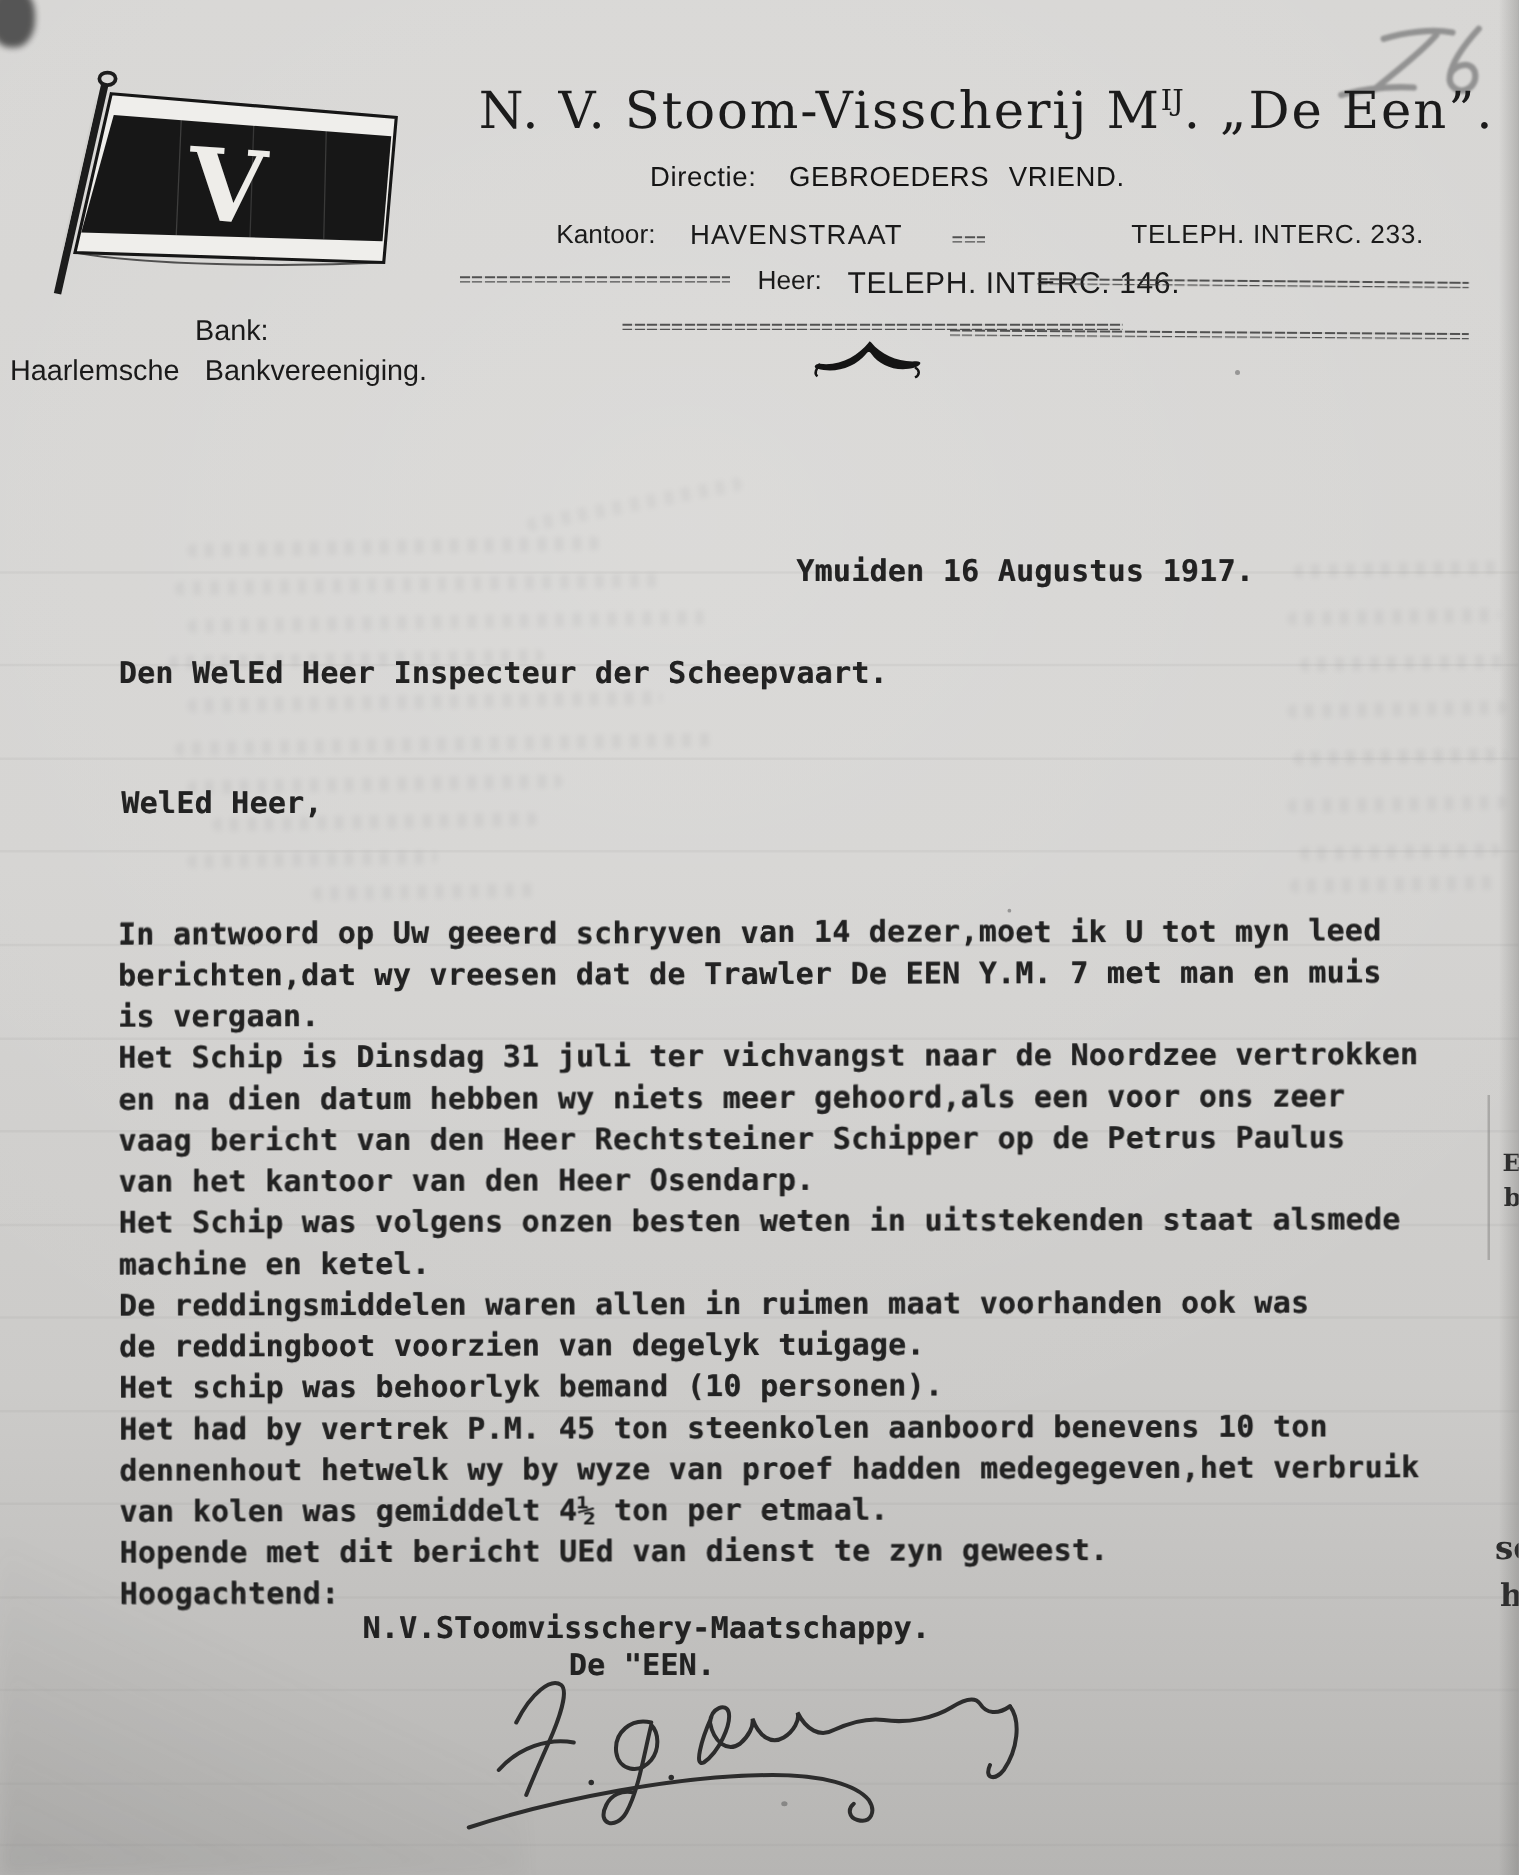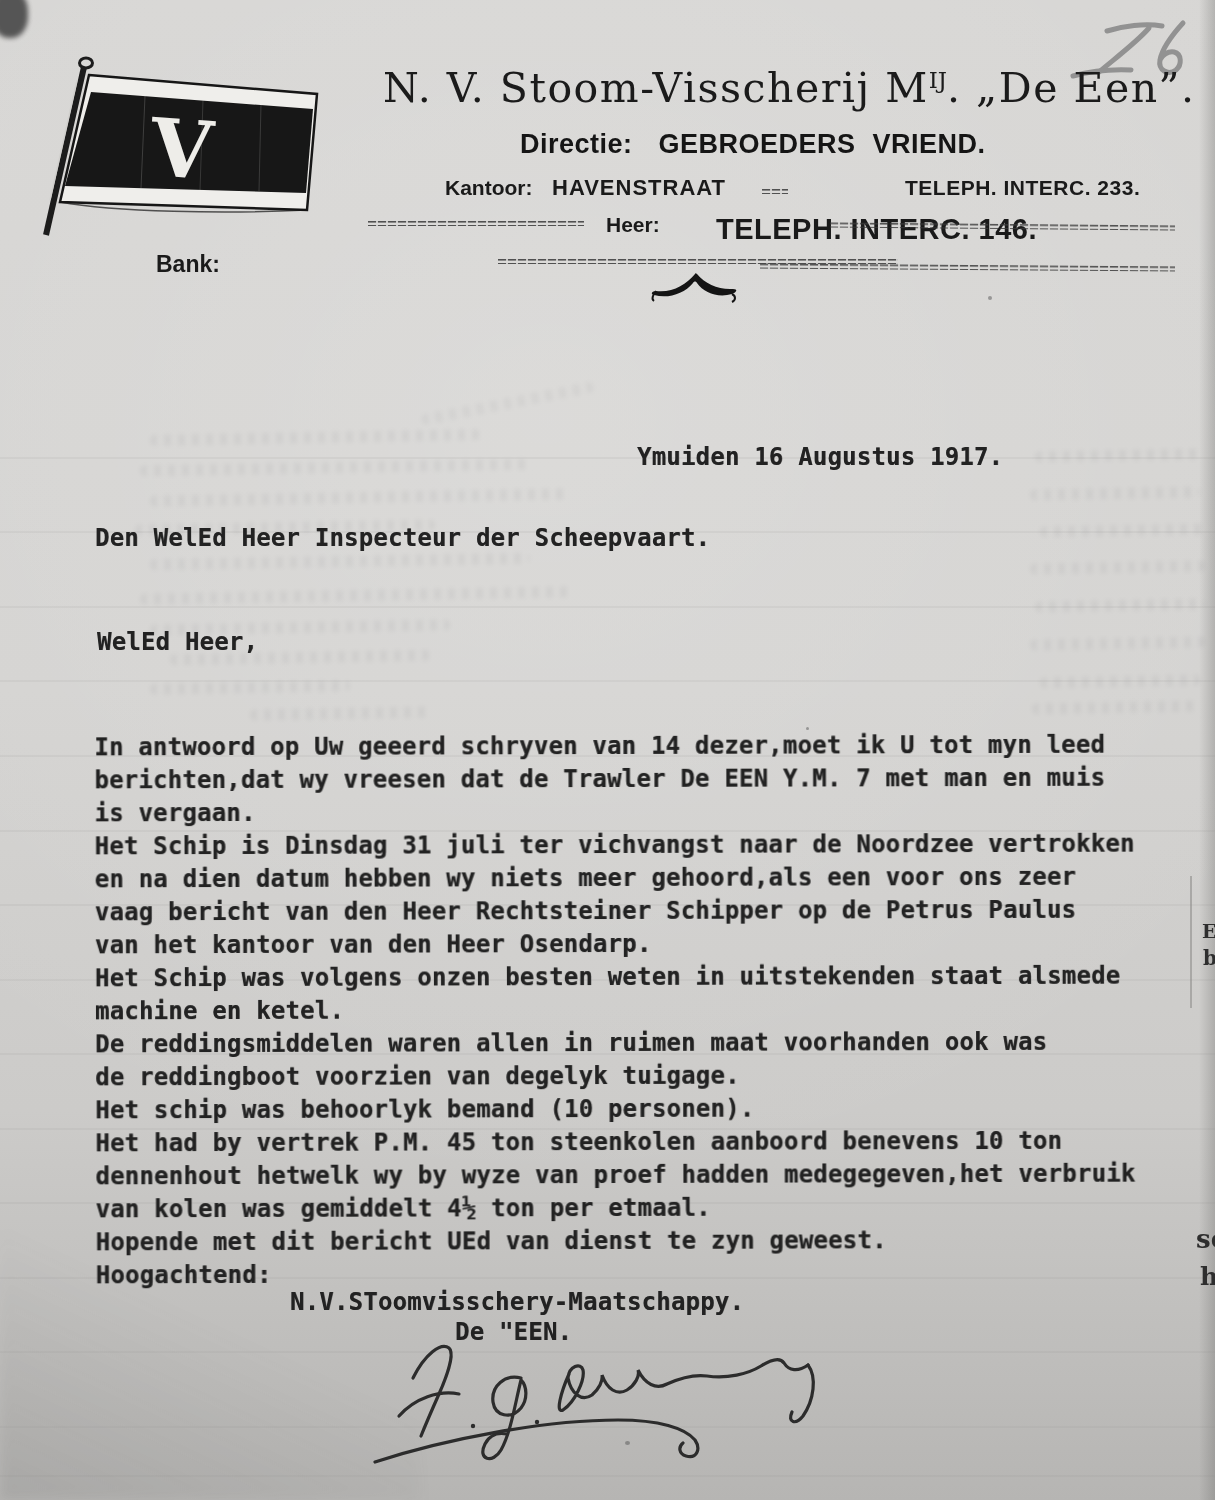--- a/index.html
+++ b/index.html
@@ -15,30 +15,30 @@
   
   .title{
     position:absolute;left:383px;top:64px;
     font-family:"DejaVu Serif", serif;font-size:41px;font-weight:400;
     letter-spacing:1.5px;color:#1b1b1b;white-space:nowrap;
     filter:blur(0.2px);
   }
   .title sup{font-size:23px;vertical-align:14px;letter-spacing:0;}
   .directie{
     position:absolute;left:520px;top:129px;white-space:nowrap;
-    font-weight:700;font-size:27px;letter-spacing:0.5px;color:#151515;
+    font-weight:400;font-size:22px;letter-spacing:0.5px;color:#151515;
   }
   .directie .lbl{margin-right:26px;}
   .directie .val{word-spacing:9px;}
-  .hline{position:absolute;white-space:nowrap;font-weight:700;color:#1a1a1a;}
+  .hline{position:absolute;white-space:nowrap;font-weight:400;color:#1a1a1a;}
   .kantoor-lbl{left:445px;top:176px;font-size:21px;}
   .kantoor-val{left:552px;top:175px;font-size:22px;letter-spacing:1px;}
   .kantoor-phone{left:905px;top:176px;font-size:21px;letter-spacing:0.5px;}
   .huis-lbl{left:606px;top:213px;font-size:21px;}
-  .huis-phone{left:678px;top:213px;font-size:29px;letter-spacing:0.5px;margin-left:38px;}
+  .huis-phone{left:678px;top:213px;font-size:24px;letter-spacing:0.5px;}
   .bank-lbl{left:156px;top:251px;font-size:23px;}
   .bank-val{left:8px;top:283px;font-size:23px;word-spacing:14px;}
   
   .drule{
     position:absolute;height:7px;opacity:.85;filter:blur(0.3px);
     background:
       repeating-linear-gradient(90deg,#3a3a3a 0 8px,rgba(58,58,58,.12) 8px 10px) 0 0/100% 1.6px no-repeat,
       repeating-linear-gradient(90deg,#3a3a3a 0 8px,rgba(58,58,58,.12) 8px 10px) 0 4px/100% 1.4px no-repeat;
   }
   
@@ -156,20 +156,21 @@
 
   <div class="drule" style="left:498px;top:259px;width:400px;"></div>
   <div class="drule" style="left:760px;top:265px;width:415px;transform:rotate(0.4deg);"></div>
 
   <svg width="95" height="32" style="position:absolute;left:648px;top:271px;" viewBox="0 0 95 32">
     <path d="M47,3 C38,14 24,22 8,20 C4,20 2,23 6,24 C20,28 36,23 45,12 C46,10 48,10 49,12 C56,22 70,27 84,23 C89,21 90,18 85,18 C71,19 57,13 49,3 C48,2 47,2 47,3 Z" fill="#141414"></path>
     <path d="M8,20 C5,24 3,28 6,30 M84,23 C88,25 88,29 84,31" stroke="#141414" stroke-width="2" fill="none"></path>
   </svg>
 
   <span class="hline bank-lbl">Bank:</span>
+  <span class="hline bank-val">Haarlemsche Bankvereeniging.</span>
 
   <div class="tw" style="left:637px;top:443px;">Ymuiden 16 Augustus 1917.</div>
   <div class="tw" style="left:95px;top:524px;">Den WelEd Heer Inspecteur der Scheepvaart.</div>
   <div class="tw" style="left:97px;top:628px;">WelEd Heer,</div>
 
   <div class="tw" style="left:95px;top:732px;transform:rotate(-0.15deg);"><div class="tw-line">In antwoord op Uw geeerd schryven van 14 dezer,moet ik U tot myn leed</div><div class="tw-line">berichten,dat wy vreesen dat de Trawler De EEN Y.M. 7 met man en muis</div><div class="tw-line">is vergaan.</div><div class="tw-line">Het Schip is Dinsdag 31 juli ter vichvangst naar de Noordzee vertrokken</div><div class="tw-line">en na dien datum hebben wy niets meer gehoord,als een voor ons zeer</div><div class="tw-line">vaag bericht van den Heer Rechtsteiner Schipper op de Petrus Paulus</div><div class="tw-line">van het kantoor van den Heer Osendarp.</div><div class="tw-line">Het Schip was volgens onzen besten weten in uitstekenden staat alsmede</div><div class="tw-line">machine en ketel.</div><div class="tw-line">De reddingsmiddelen waren allen in ruimen maat voorhanden ook was</div><div class="tw-line">de reddingboot voorzien van degelyk tuigage.</div><div class="tw-line">Het schip was behoorlyk bemand (10 personen).</div><div class="tw-line">Het had by vertrek P.M. 45 ton steenkolen aanboord benevens 10 ton</div><div class="tw-line">dennenhout hetwelk wy by wyze van proef hadden medegegeven,het verbruik</div><div class="tw-line">van kolen was gemiddelt 4½ ton per etmaal.</div><div class="tw-line">Hopende met dit bericht UEd van dienst te zyn geweest.</div><div class="tw-line">Hoogachtend:</div></div>
 
   <div class="tw" style="left:290px;top:1288px;">N.V.SToomvisschery-Maatschappy.</div>
   <div class="tw" style="left:455px;top:1318px;">De "EEN.</div>
 

